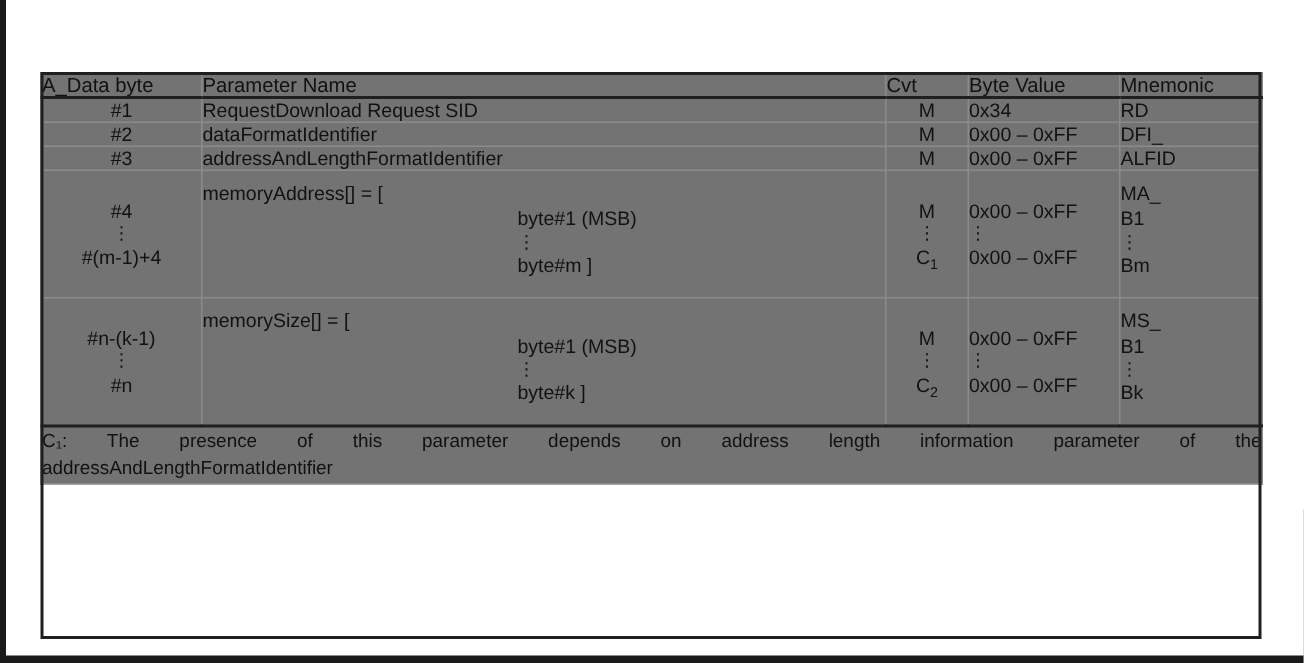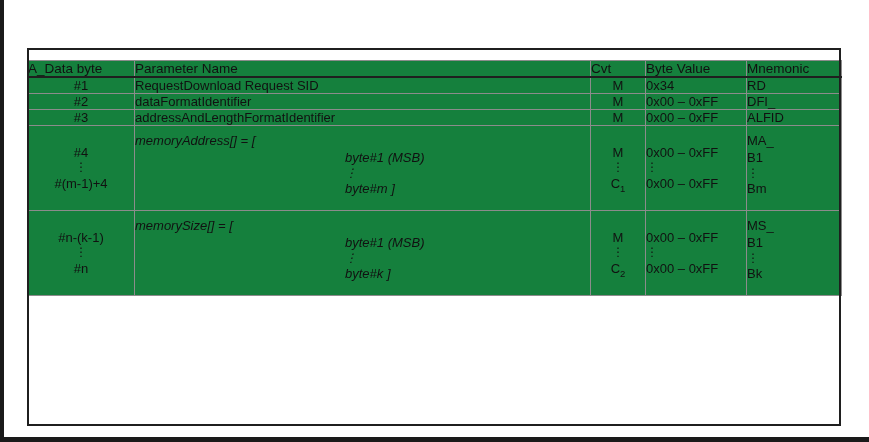--- a/index.html
+++ b/index.html
@@ -42,26 +42,26 @@
     width: 869px;
     text-align: center;
     font-size: 15.5px;
     font-weight: bold;
     letter-spacing: 0.1px;
   }
 
   table.main {
     position: absolute;
     left: 27px;
-    top: 60px;
+    top: 48px;
     width: 814px;
     border-collapse: collapse;
     table-layout: fixed;
     font-size: 13px;
-    background: #15803d;
+    background: #737373;
   }
   table.main td, table.main th {
     border: 1px solid #8c8c8c;
     padding: 0;
     vertical-align: middle;
     font-weight: normal;
   }
 
   
   table.main {
@@ -126,21 +126,20 @@
     height: 78px;
     vertical-align: middle;
   }
   td.tall.top {
     vertical-align: top;
     padding-top: 6px;
   }
 
   .param-block {
     line-height: 1.34;
-    font-style: italic;
   }
   .param-block .lead {
     text-align: left;
   }
   .param-block .indented {
     padding-left: 210px;
   }
   .param-block .indented.dots {
     font-size: 12px;
     line-height: 1.1;
@@ -319,20 +318,26 @@
         <td class="mnem tall top">
           <div class="stack">
             <div>MS_</div>
             <div>B1</div>
             <div class="dots">⋮</div>
             <div>Bk</div>
           </div>
         </td>
       </tr>
 
+      <tr>
+        <td class="footnote" colspan="5">
+          <span class="fn-line1">C₁: The presence of this parameter depends on address length information parameter of the</span>
+          <span class="fn-line2">addressAndLengthFormatIdentifier</span>
+        </td>
+      </tr>
 
 
     </tbody>
   </table>
 
   <div class="frame"></div>
 
 
 </div>
 

